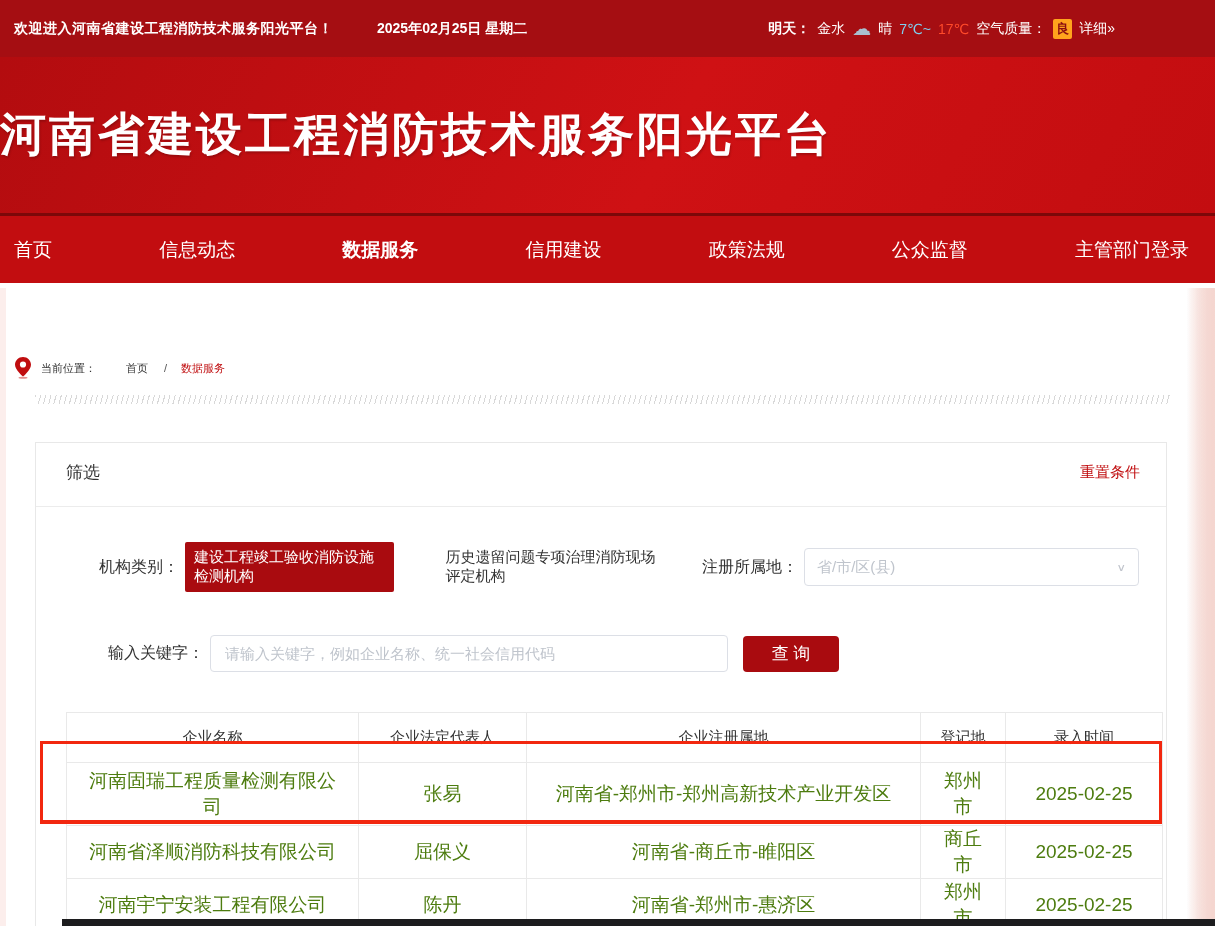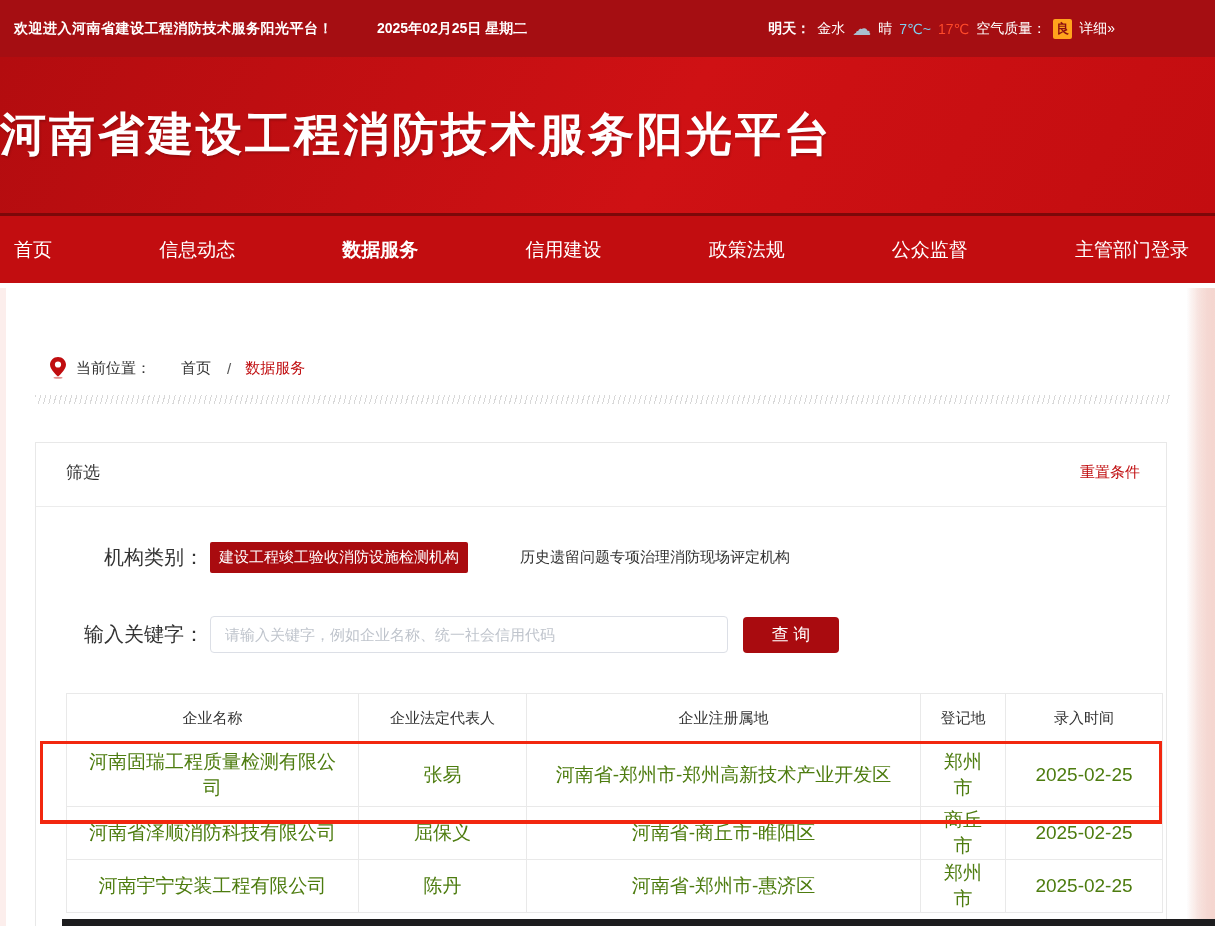--- a/index.html
+++ b/index.html
@@ -21,40 +21,40 @@
   .banner { height:156px; background:linear-gradient(118deg,#b30c0f 0%,#cf1114 55%,#c30d10 100%); display:flex; align-items:center; }
   .banner h1 { color:#fff; font-size:46px; font-weight:900; letter-spacing:3px; text-shadow:1px 2px 2px rgba(0,0,0,.18); }
 
   
   .nav { height:70px; background:#c20d10; border-top:3px solid #7c0809; display:flex; align-items:center; justify-content:space-between; padding:0 26px 0 14px; }
   .nav-item { color:#fff; font-size:19px; cursor:pointer; white-space:nowrap; }
   .nav-item.active { font-weight:900; }
 
   
   .content { position:relative; background:#fff; }
-  .breadcrumb { display:flex; align-items:center; padding:74px 0 0 50px; font-size:15px; color:#333; }
+  .breadcrumb { display:flex; align-items:center; padding:74px 0 0 15px; font-size:11px; color:#333; }
   .breadcrumb .pin { margin-right:10px; display:inline-flex; }
   .breadcrumb .bc-label { margin-right:30px; }
   .breadcrumb .bc-home { margin-right:16px; cursor:pointer; }
   .breadcrumb .bc-sep { margin-right:14px; color:#555; }
   .breadcrumb .bc-current { color:#c00d0f; cursor:pointer; }
 
   .hatch { margin:16px 45px 0 35px; height:9px;
     background:repeating-linear-gradient(105deg,#d8d8d8 0 1px,transparent 1px 5px); }
 
   
   .card { margin:38px 0 0 35px; width:1132px; border:1px solid #e8e8e8; background:#fff; min-height:500px; }
   .card-header { height:64px; display:flex; align-items:center; justify-content:space-between; padding:0 26px 4px 30px; border-bottom:1px solid #ececec; }
   .card-title { font-size:17px; color:#333; }
   .reset-link { font-size:15px; color:#c00d0f; cursor:pointer; }
 
   .filter-row { display:flex; align-items:center; padding-left:30px; }
   .filter-row.row1 { margin-top:35px; }
   .filter-row.row2 { margin-top:43px; }
-  .f-label { width:138px; text-align:right; font-size:20px; color:#333; margin-right:6px; white-space:nowrap; }
+  .f-label { width:138px; text-align:right; font-size:16px; color:#333; margin-right:6px; white-space:nowrap; }
   .chips { display:flex; align-items:center; gap:12px; }
   .chip { font-size:15px; cursor:pointer; }
   .chip.active { background:#a90b0f; color:#fff; padding:6px 9px; border-radius:2px; }
   .chip.inactive { color:#333;margin-left:40px; }
 
   .region-group { display:flex; align-items:center; margin-left:auto; margin-right:27px; }
   .select-box { width:335px; height:38px; border:1px solid #dcdfe6; border-radius:4px; display:flex; align-items:center; padding:0 12px; cursor:pointer; background:#fff; }
   .select-box .sel-placeholder { color:#bfc4cc; font-size:15px; flex:1; }
   .select-box .chevron { color:#c0c4cc; font-size:13px; transform:scaleY(.8); }
 
@@ -132,20 +132,27 @@
         <span class="card-title">筛选</span>
         <span class="reset-link">重置条件</span>
       </div>
 
       <div class="filter-row row1">
         <span class="f-label">机构类别：</span>
         <div class="chips">
             <span class="chip active">建设工程竣工验收消防设施检测机构</span>
             <span class="chip inactive">历史遗留问题专项治理消防现场评定机构</span>
           </div>
+        <div class="region-group">
+          <span class="f-label">注册所属地：</span>
+          <div class="select-box">
+            <span class="sel-placeholder">省/市/区(县)</span>
+            <span class="chevron">∨</span>
+          </div>
+        </div>
       </div>
 
       <div class="filter-row row2">
         <span class="f-label">输入关键字：</span>
         <input class="keyword-input" type="text" placeholder="请输入关键字，例如企业名称、统一社会信用代码" style="">
         <button class="search-btn">查 询</button>
       </div>
 
       <table class="data-table">
         <colgroup>

